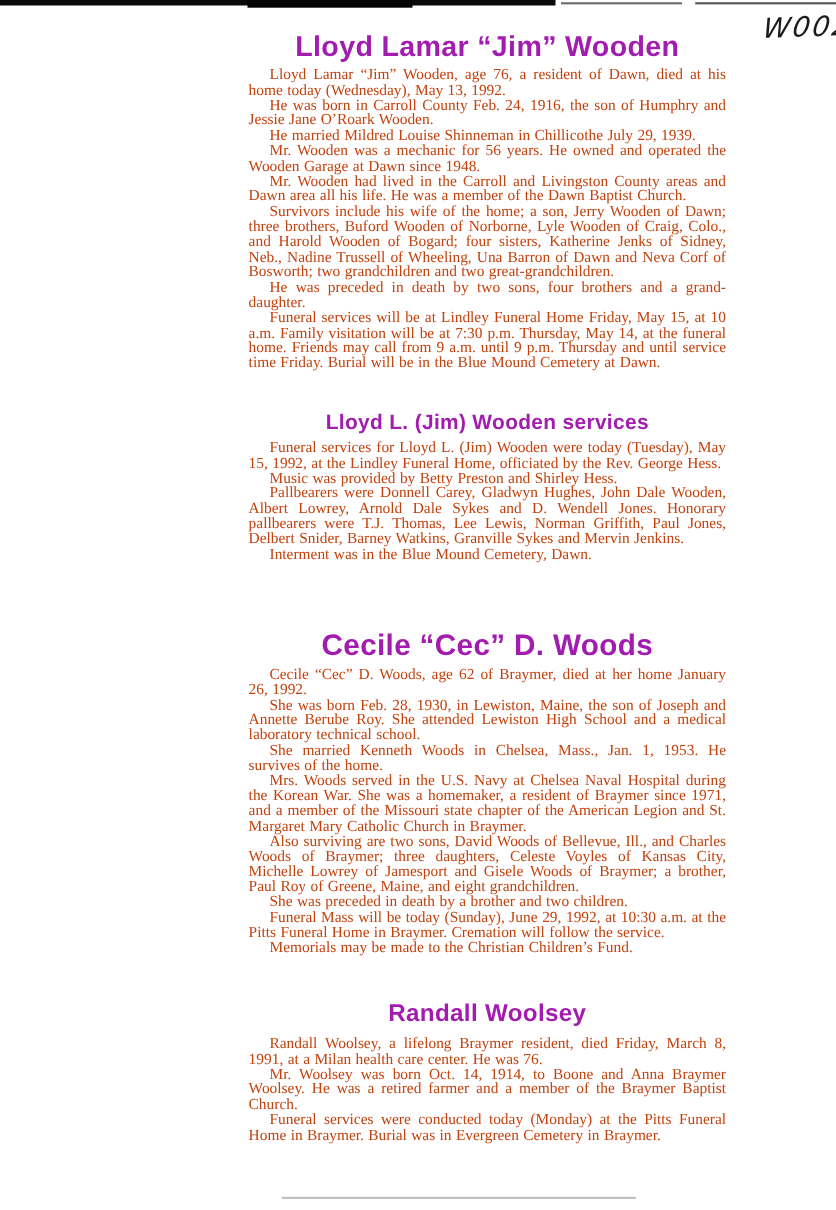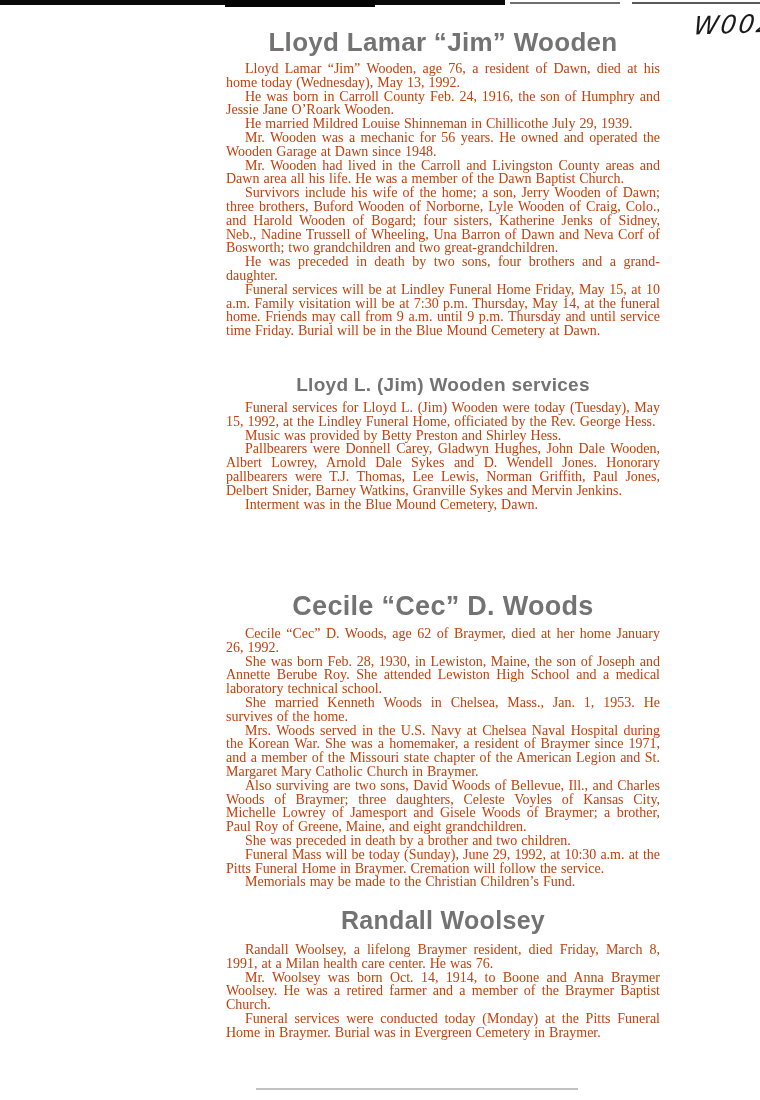--- a/index.html
+++ b/index.html
@@ -62,34 +62,34 @@
   }
   
   .article {
     position: absolute;
     left: 226px;
     width: 434px;
     color: #101010;
   }
   .a1 { top: 28px; }
   .a2 { top: 374px; }
-  .a3 { top: 592px; }
+  .a3 { top: 572px; }
   .a4 { top: 904px; }
   .article h2 {
     font-family: "Liberation Sans", sans-serif;
     font-weight: 700;
     text-align: center;
     margin: 0 0 6px 0;
-    color: #737373;
+    color: #a21caf;
     letter-spacing: 0.3px;
   }
   .t1 { font-size: 26px; line-height: 28px; }
   .t2 { font-size: 19px; line-height: 21px; }
   .t3 { font-size: 27px; line-height: 29px; }
-  .t4 { font-size: 25px; line-height: 33px; }
+  .t4 { font-size: 22px; line-height: 33px; }
   .article p {
     margin: 0;
     text-indent: 19px;
     text-align: justify;
     font-size: 14px;
     line-height: 13.8px;
     word-spacing: 0.5px;
     color: #c2410c;
   }
 </style>

